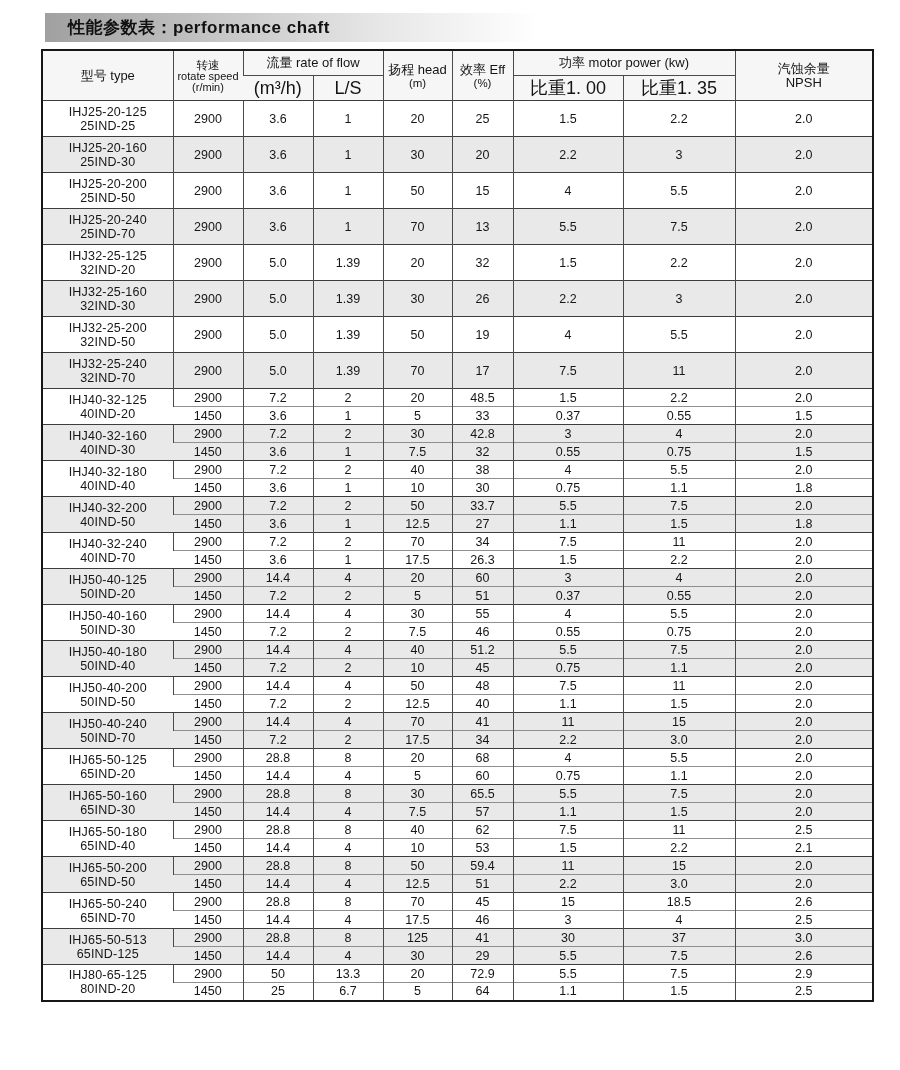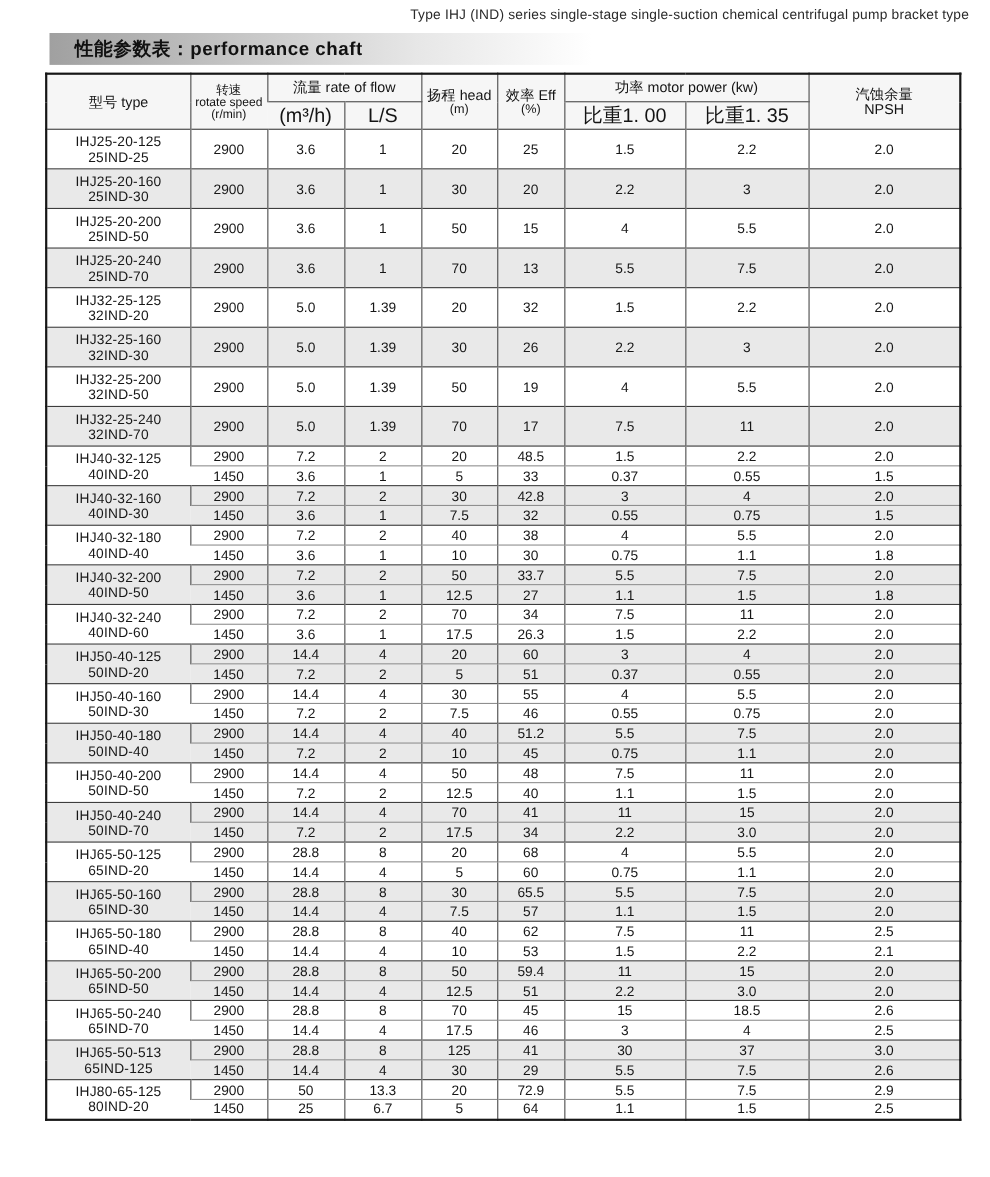--- a/index.html
+++ b/index.html
@@ -62,21 +62,20 @@
   tbody tr.short{height:18px;}
   tbody tr.shaded td{background:#e9e9e9;}
   td.model{font-size:12.5px;line-height:14px;letter-spacing:0.2px;margin-top:21px;}
 </style>
 </head>
 <body>
 
 <div class="page">
 
   <div class="titles">
-    <div class="title-en">Type IHJ (IND) series single-stage single-suction chemical centrifugal pump bracket type</div>
   </div>
 
   <div class="banner">性能参数表：performance chaft</div>
 
   <table class="perf">
     <colgroup>
       <col class="c-type">
         <col class="c-speed">
         <col class="c-m3h">
         <col class="c-ls">
@@ -327,21 +326,21 @@
           <td>1</td>
           <td>12.5</td>
           <td>27</td>
           <td>1.1</td>
           <td>1.5</td>
           <td>1.8</td>
         </tr>
         <tr class="short first">
           <td rowspan="2" class="model">
             <div>IHJ40-32-240</div>
-            <div>40IND-60</div>
+            <div>40IND-70</div>
           </td>
           <td>2900</td>
           <td>7.2</td>
           <td>2</td>
           <td>70</td>
           <td>34</td>
           <td>7.5</td>
           <td>11</td>
           <td>2.0</td>
         </tr>

